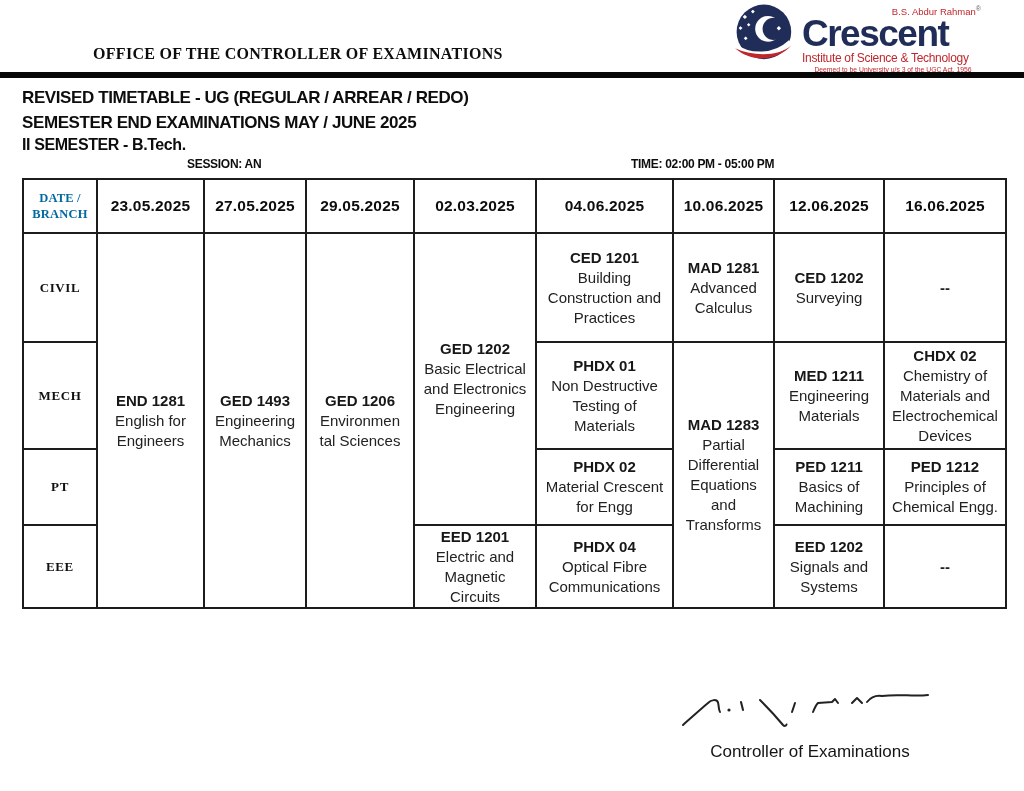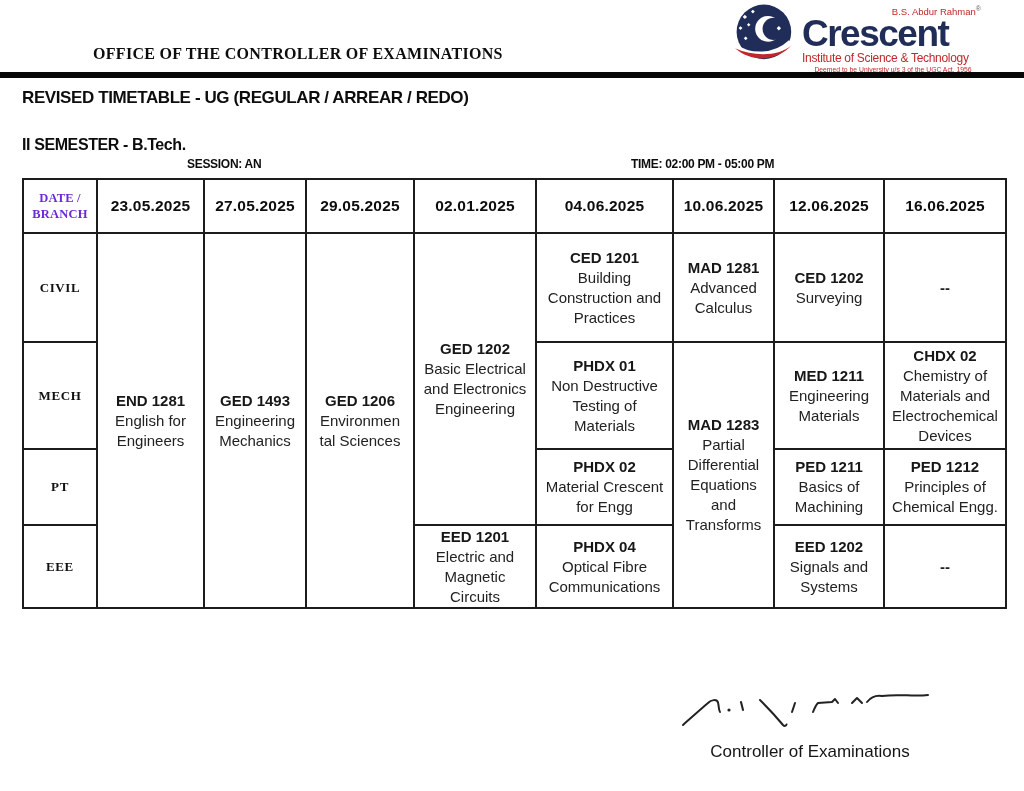--- a/index.html
+++ b/index.html
@@ -61,21 +61,21 @@
     border:2px solid #1c1c1c; text-align:center; vertical-align:middle;
     padding:0 6px; overflow-wrap:break-word; word-wrap:break-word;
   }
   .tt tr.hrow  { height:54px; }
   .tt tr.r-civil { height:109px; }
   .tt tr.r-mech  { height:107px; }
   .tt tr.r-pt    { height:76px; }
   .tt tr.r-eee   { height:83px; }
   .tt th.corner {
     font-family:"Liberation Serif", serif; font-weight:bold;
-    font-size:12.5px; line-height:16px; letter-spacing:0.2px; color:#6d28d9;
+    font-size:12.5px; line-height:16px; letter-spacing:0.2px; color:#0369a1;
   }
   .tt th.date { font-size:15.5px; font-weight:bold; letter-spacing:0.2px; color:#0d0d0d; }
   .tt td.branch {
     font-family:"Liberation Serif", serif; font-weight:bold;
     font-size:13px; letter-spacing:0.6px; color:#111;
   }
   .tt td.exam { font-size:15px; line-height:20px; color:#222222; }
   .tt td.exam .code { font-weight:bold; color:#171717; }
   .tt td.tight { padding:0 11px; }
   .tt td.dash { font-weight:bold; font-size:15px; }
@@ -116,20 +116,21 @@
       <div class="logo-tm"><span>B.S. Abdur Rahman</span><sup>®</sup></div>
       <div class="logo-brand">Crescent</div>
       <div class="logo-sub">Institute of Science &amp; Technology</div>
       <div class="logo-tag">Deemed to be University u/s 3 of the UGC Act, 1956</div>
     </div>
   </div>
 
   <div class="rule"></div>
 
   <div class="tline t1">REVISED TIMETABLE - UG (REGULAR / ARREAR / REDO)</div>
+  <div class="tline t2">SEMESTER END EXAMINATIONS MAY / JUNE 2025</div>
   <div class="tline t3">II SEMESTER - B.Tech.</div>
   <div class="session">SESSION: AN</div>
   <div class="time">TIME: 02:00 PM  - 05:00 PM</div>
 
   <table class="tt">
     <colgroup>
       <col style="width:74px">
         <col style="width:107px">
         <col style="width:102px">
         <col style="width:108px">
@@ -138,21 +139,21 @@
         <col style="width:101px">
         <col style="width:110px">
         <col style="width:122px">
     </colgroup>
     <tbody>
         <tr class="hrow">
       <th class="corner">DATE / BRANCH</th>
       <th class="date">23.05.2025</th>
       <th class="date">27.05.2025</th>
       <th class="date">29.05.2025</th>
-      <th class="date">02.01.2025</th>
+      <th class="date">02.03.2025</th>
       <th class="date">04.06.2025</th>
       <th class="date">10.06.2025</th>
       <th class="date">12.06.2025</th>
       <th class="date">16.06.2025</th>
     </tr>
 
     <tr class="r-civil">
       <td class="branch">CIVIL</td>
       <td class="exam" rowspan="4">
         <div class="code">END 1281</div>

